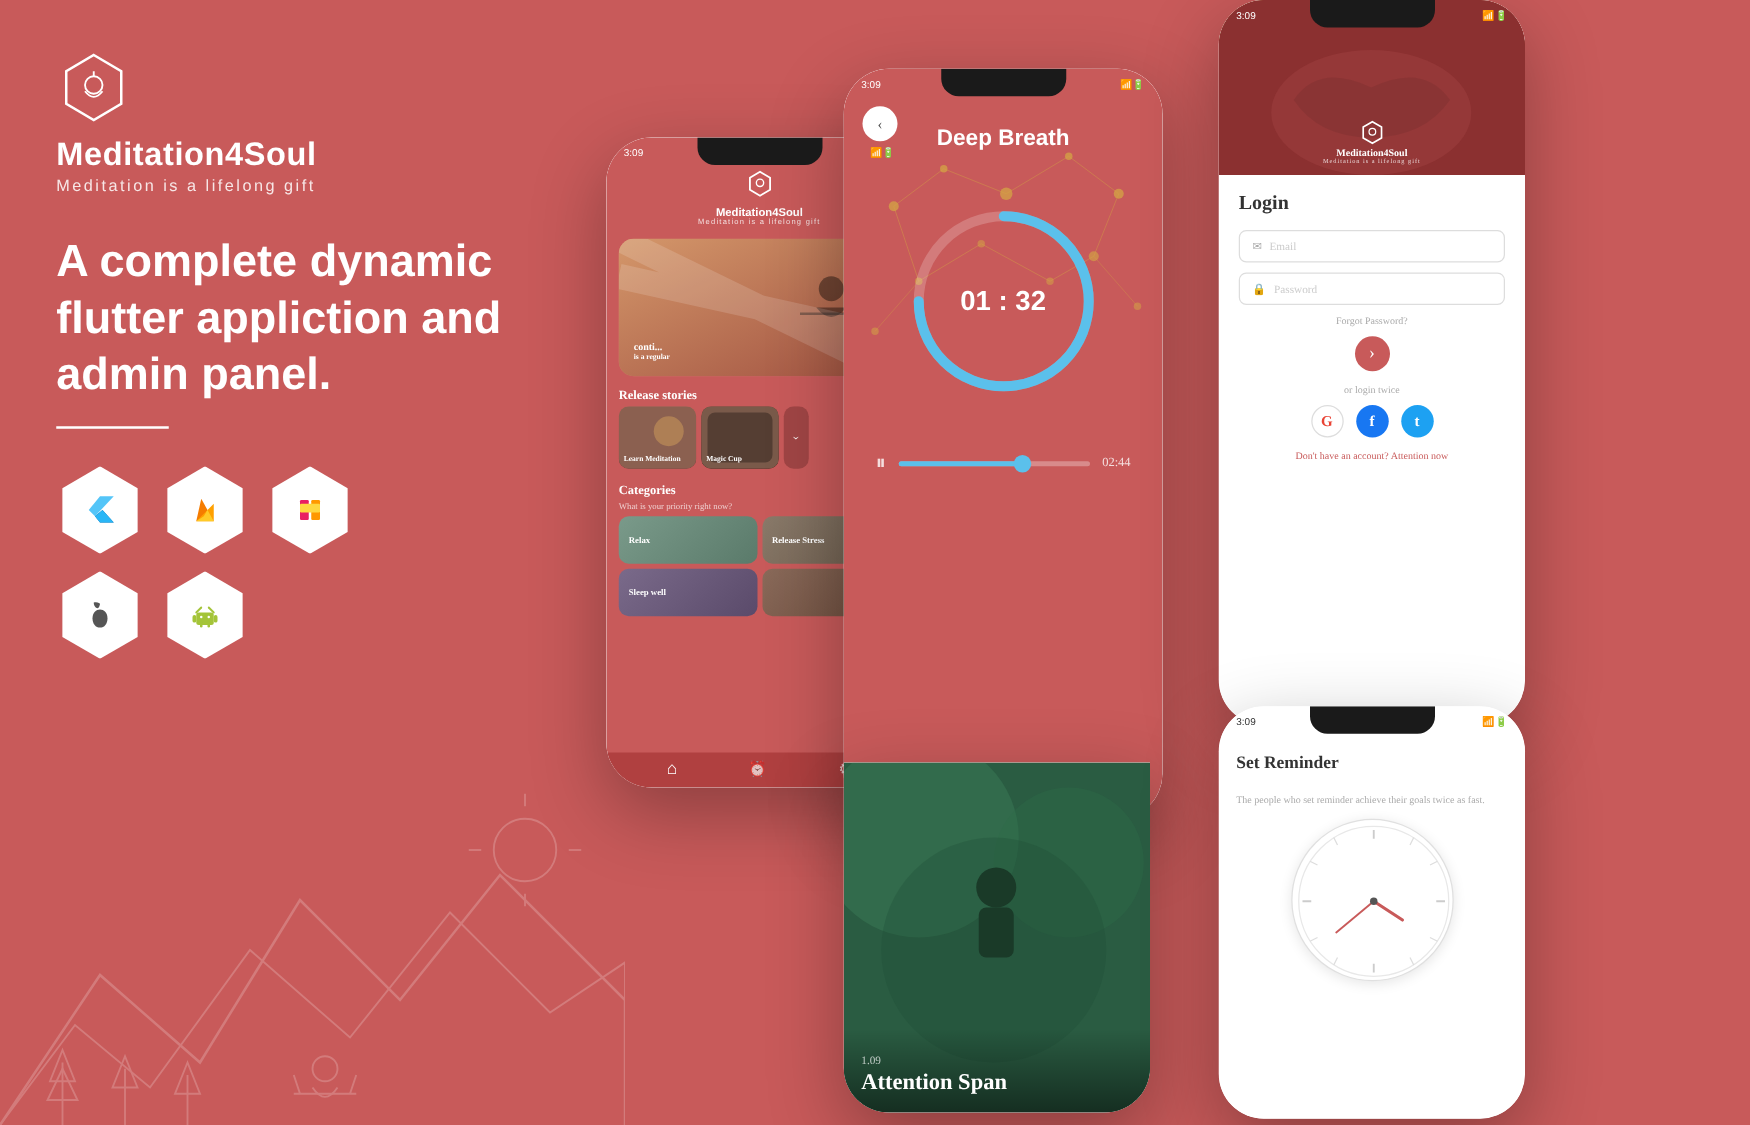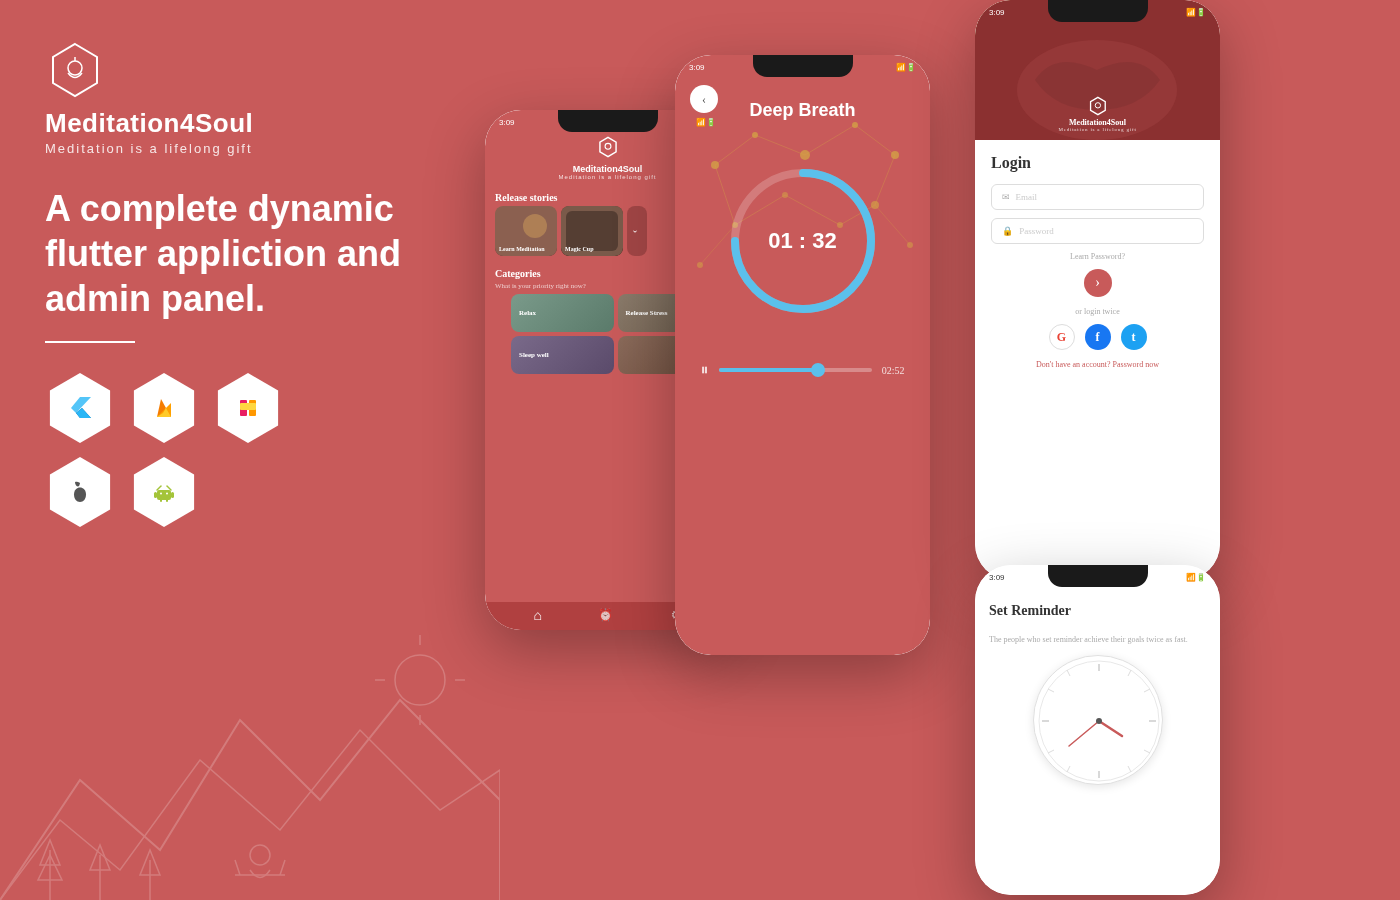--- a/index.html
+++ b/index.html
@@ -241,21 +241,20 @@
     }
 
     .story-learn { background: linear-gradient(180deg, rgba(180,100,80,0.7) 0%, rgba(100,60,50,0.9) 100%), #8b6d65; }
     .story-magic { background: linear-gradient(180deg, rgba(80,60,40,0.5) 0%, rgba(50,30,20,0.9) 100%), #7a5a4a; }
 
     .categories-grid {
       display: grid;
       grid-template-columns: 1fr 1fr;
       gap: 4px;
       padding: 0 10px 6px;
-      margin-left: 16px;
     }
 
     .cat-card {
       height: 38px;
       border-radius: 8px;
       display: flex;
       align-items: center;
       padding: 0 8px;
       font-size: 8px;
       color: white;
@@ -686,20 +685,41 @@
 
           <div style="padding: 26px 16px 6px; text-align:center;">
             <svg width="22" height="22" viewBox="0 0 30 30" style="display:inline-block; margin-bottom:2px;">
               <polygon points="15,2 26,8.5 26,21.5 15,28 4,21.5 4,8.5" fill="none" stroke="white" stroke-width="2"></polygon>
               <circle cx="15" cy="14" r="4" fill="none" stroke="white" stroke-width="1.5"></circle>
             </svg>
             <div style="color:white; font-size:9px; font-weight:bold; font-family:Arial;">Meditation4Soul</div>
             <div style="color:rgba(255,255,255,0.8); font-size:6px; letter-spacing:1px; font-family:Arial;">Meditation is a lifelong gift</div>
           </div>
 
+          <div class="main-hero-image">
+            <svg width="100%" height="100%" viewBox="0 0 225 110" style="position:absolute; top:0; left:0;">
+              <defs>
+                <linearGradient id="heroGrad" x1="0%" y1="0%" x2="100%" y2="100%">
+                  <stop offset="0%" style="stop-color:#d4976a"></stop>
+                  <stop offset="100%" style="stop-color:#a05040"></stop>
+                </linearGradient>
+              </defs>
+              <rect width="225" height="110" fill="url(#heroGrad)"></rect>
+
+              <circle cx="170" cy="40" r="10" fill="rgba(0,0,0,0.4)"></circle>
+              <path d="M158 55 Q170 70 182 55" fill="rgba(0,0,0,0.4)"></path>
+              <line x1="145" y1="60" x2="195" y2="60" stroke="rgba(0,0,0,0.4)" stroke-width="2"></line>
+
+              <path d="M0,0 L225,110 M0,30 L225,80" stroke="rgba(255,255,255,0.15)" stroke-width="20"></path>
+            </svg>
+            <div class="main-hero-text">
+              <div style="font-size:8px; font-weight:bold;">conti...</div>
+              <div style="font-size:6px;">is a regular</div>
+            </div>
+          </div>
 
           <div class="section-title">Release stories</div>
 
           <div class="stories-row">
             <div class="story-card story-learn">
               <svg width="62" height="50" viewBox="0 0 62 50" style="position:absolute;top:0;left:0;">
                 <rect width="62" height="50" rx="8" fill="#8b6050"></rect>
                 <circle cx="40" cy="20" r="12" fill="rgba(255,200,100,0.3)"></circle>
               </svg>
               <span style="position:relative;z-index:1;font-size:6px;">Learn Meditation</span>
@@ -796,21 +816,21 @@
             <div class="timer-display">01 : 32</div>
           </div>
 
           <div class="progress-bar-container" style="z-index:2; position:relative;">
             <span class="pause-btn">⏸</span>
             <div class="progress-track">
               <div class="progress-fill">
                 <div class="progress-thumb"></div>
               </div>
             </div>
-            <span class="time-end">02:52</span>
+            <span class="time-end">02:44</span>
           </div>
         </div>
       </div>
     </div>
   </div>
 
   <div class="phone-login">
     <div class="phone-frame">
       <div class="phone-notch"></div>
       <div class="phone-screen">
@@ -848,42 +868,66 @@
             <div class="input-field">
               <span style="color:#aaa; font-size:9px;">✉</span>
               <span style="color:#ccc; font-size:9px;">Email</span>
             </div>
 
             <div class="input-field">
               <span style="color:#aaa; font-size:9px;">🔒</span>
               <span style="color:#ccc; font-size:9px;">Password</span>
             </div>
 
-            <div class="forgot-password">Learn Password?</div>
+            <div class="forgot-password">Forgot Password?</div>
 
             <div class="login-arrow-btn">›</div>
 
             <div class="or-login-with">or login twice</div>
 
             <div class="social-icons">
               <div class="social-icon si-google">G</div>
               <div class="social-icon si-facebook">f</div>
               <div class="social-icon si-twitter">t</div>
             </div>
 
             <div class="register-link">
               <span>Don't have an account?</span>
-              <span>Password now</span>
+              <span>Attention now</span>
             </div>
           </div>
         </div>
       </div>
     </div>
   </div>
 
+  <div class="phone-attention">
+    <div class="phone-frame" style="border-radius: 0 0 36px 36px;">
+      <div class="phone-screen" style="border-radius: 0 0 36px 36px;">
+        <div class="attention-screen">
+          <div class="attention-bg">
+            <svg width="100%" height="100%" viewBox="0 0 245 280" style="position:absolute;top:0;left:0;">
+              <rect width="245" height="280" fill="#2a5c42"></rect>
+
+              <circle cx="60" cy="60" r="80" fill="#3a7a55" opacity="0.5"></circle>
+              <circle cx="180" cy="80" r="60" fill="#2d6b48" opacity="0.4"></circle>
+              <circle cx="120" cy="150" r="90" fill="#1e4d35" opacity="0.3"></circle>
+
+              <circle cx="122" cy="100" r="16" fill="#1a3a28"></circle>
+              <rect x="108" y="116" width="28" height="40" rx="6" fill="#1a3a28"></rect>
+            </svg>
+          </div>
+          <div class="attention-overlay">
+            <div class="attention-tag">1.09</div>
+            <div class="attention-title">Attention Span</div>
+          </div>
+        </div>
+      </div>
+    </div>
+  </div>
 
   <div class="phone-reminder">
     <div class="phone-frame" style="border-radius: 36px;">
       <div class="phone-notch"></div>
       <div class="phone-screen">
         <div class="reminder-screen">
 
           <div style="position:absolute; top:8px; left:14px; right:14px; display:flex; justify-content:space-between; z-index:10; font-size:8px; color:#333; font-family:Arial;">
             <span>3:09</span>
             <span style="color:#333;">📶🔋</span>

